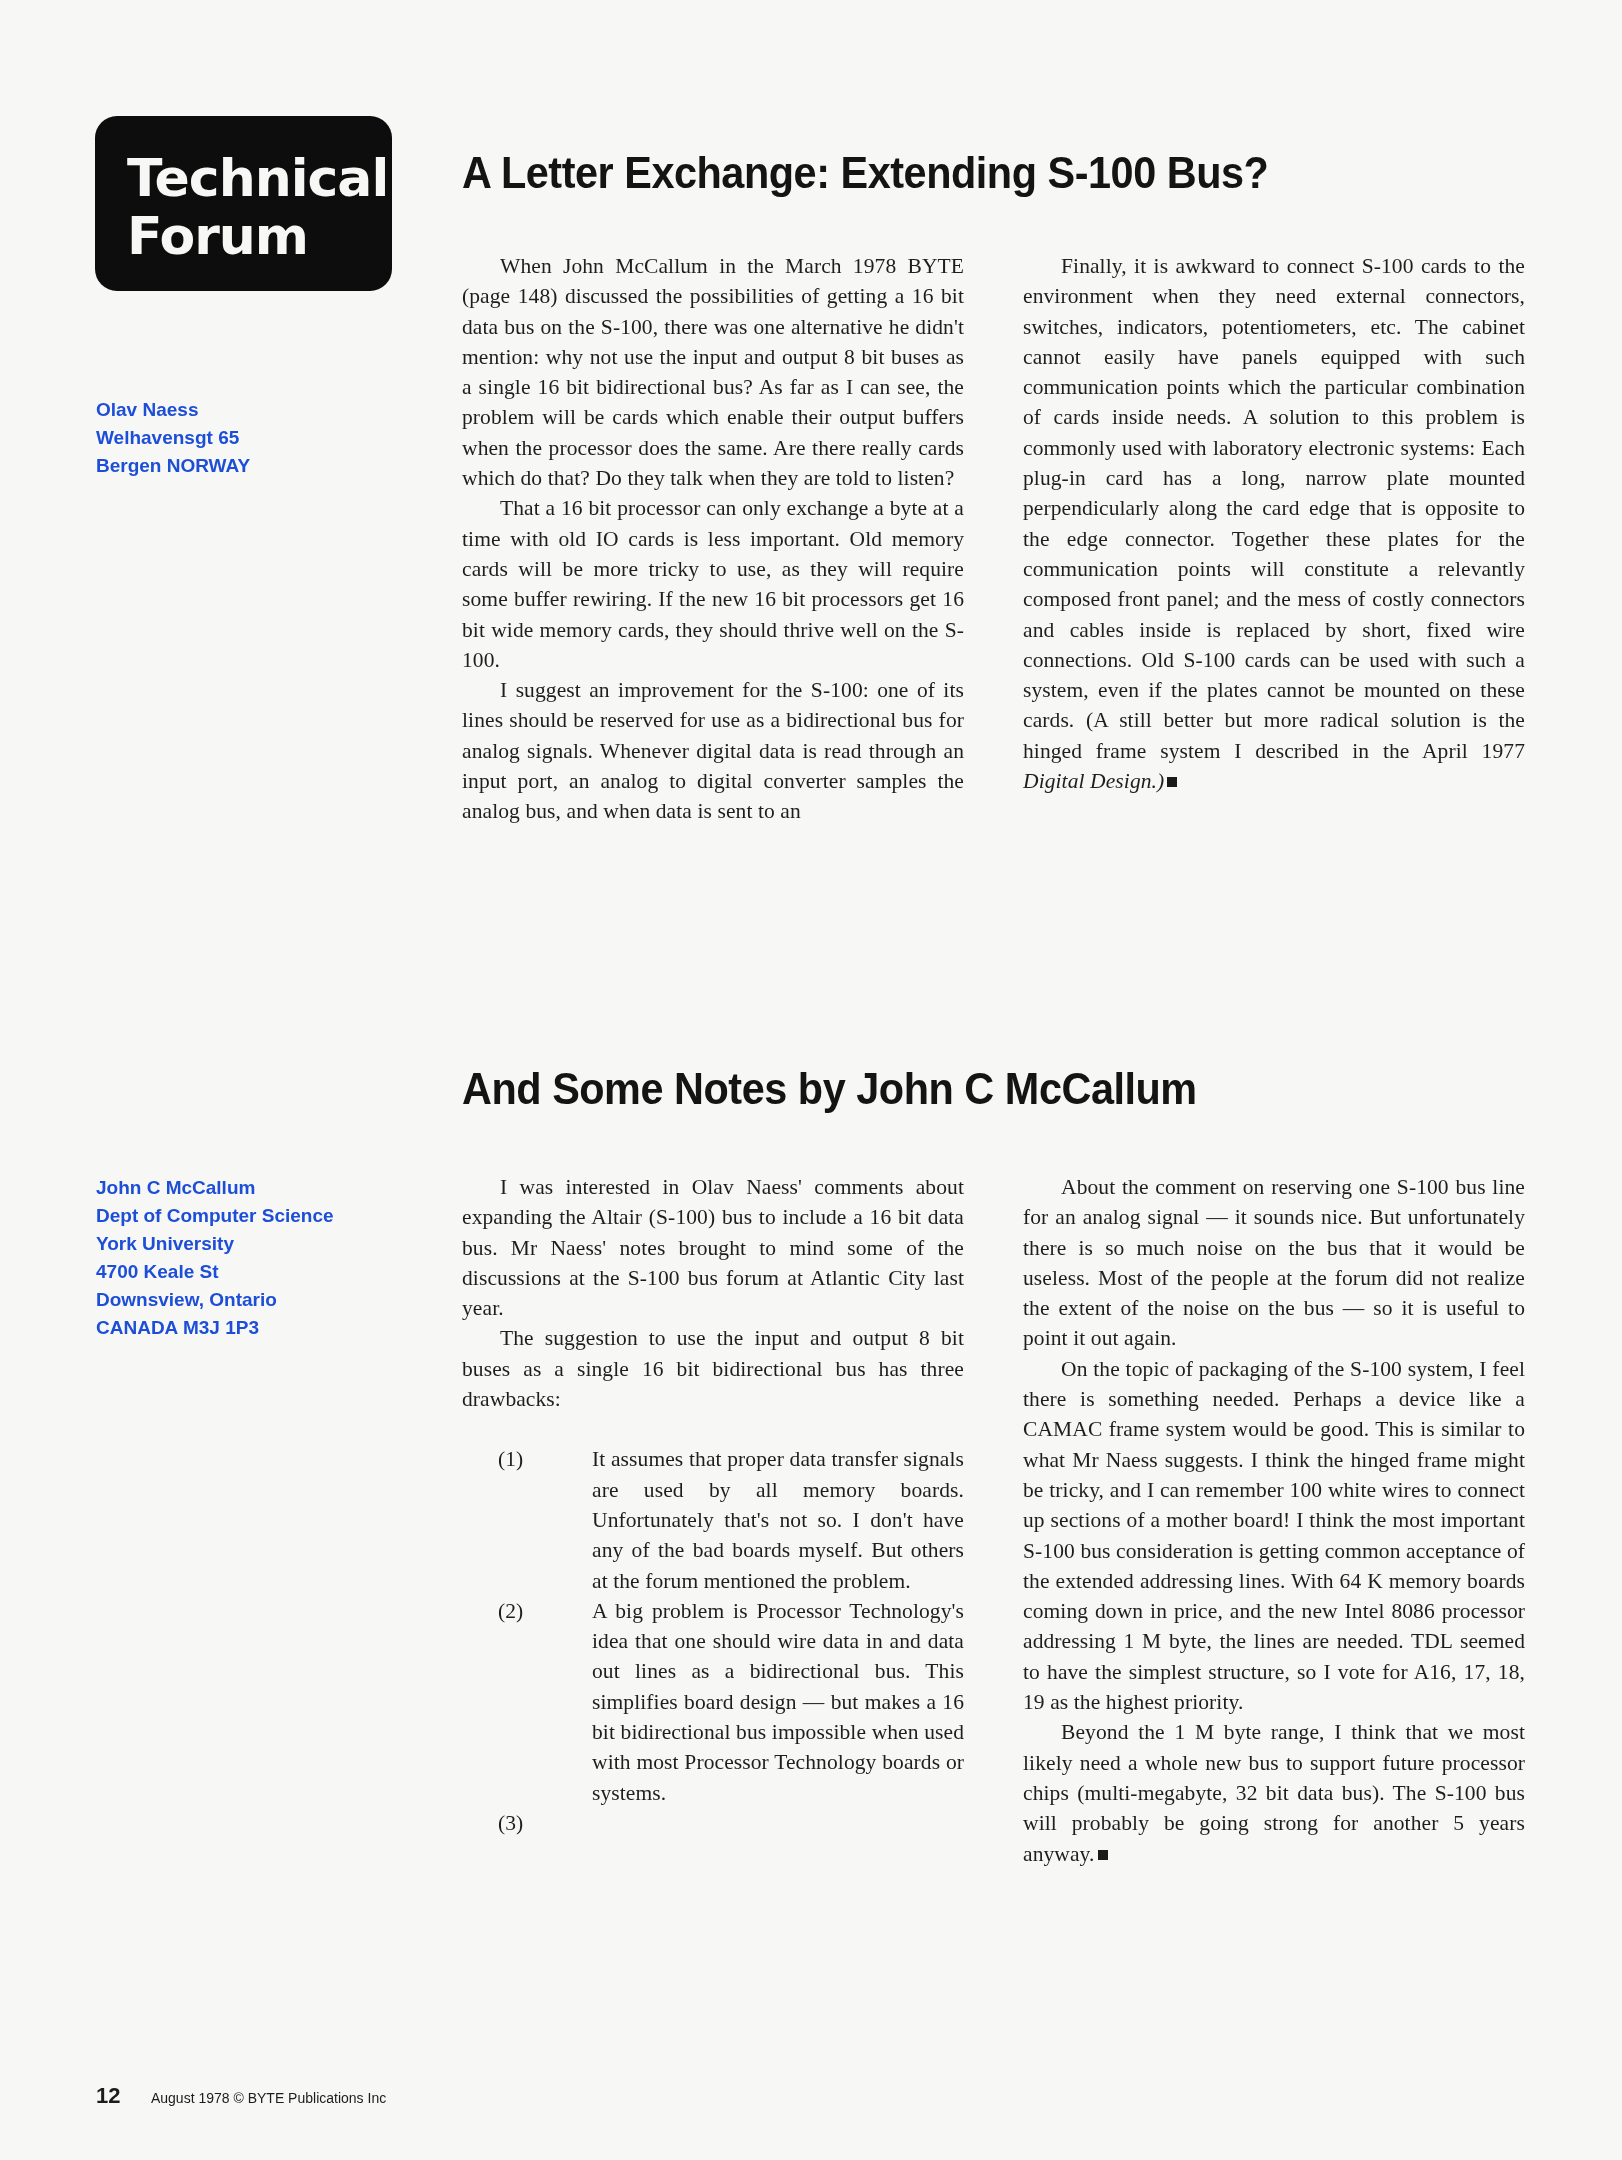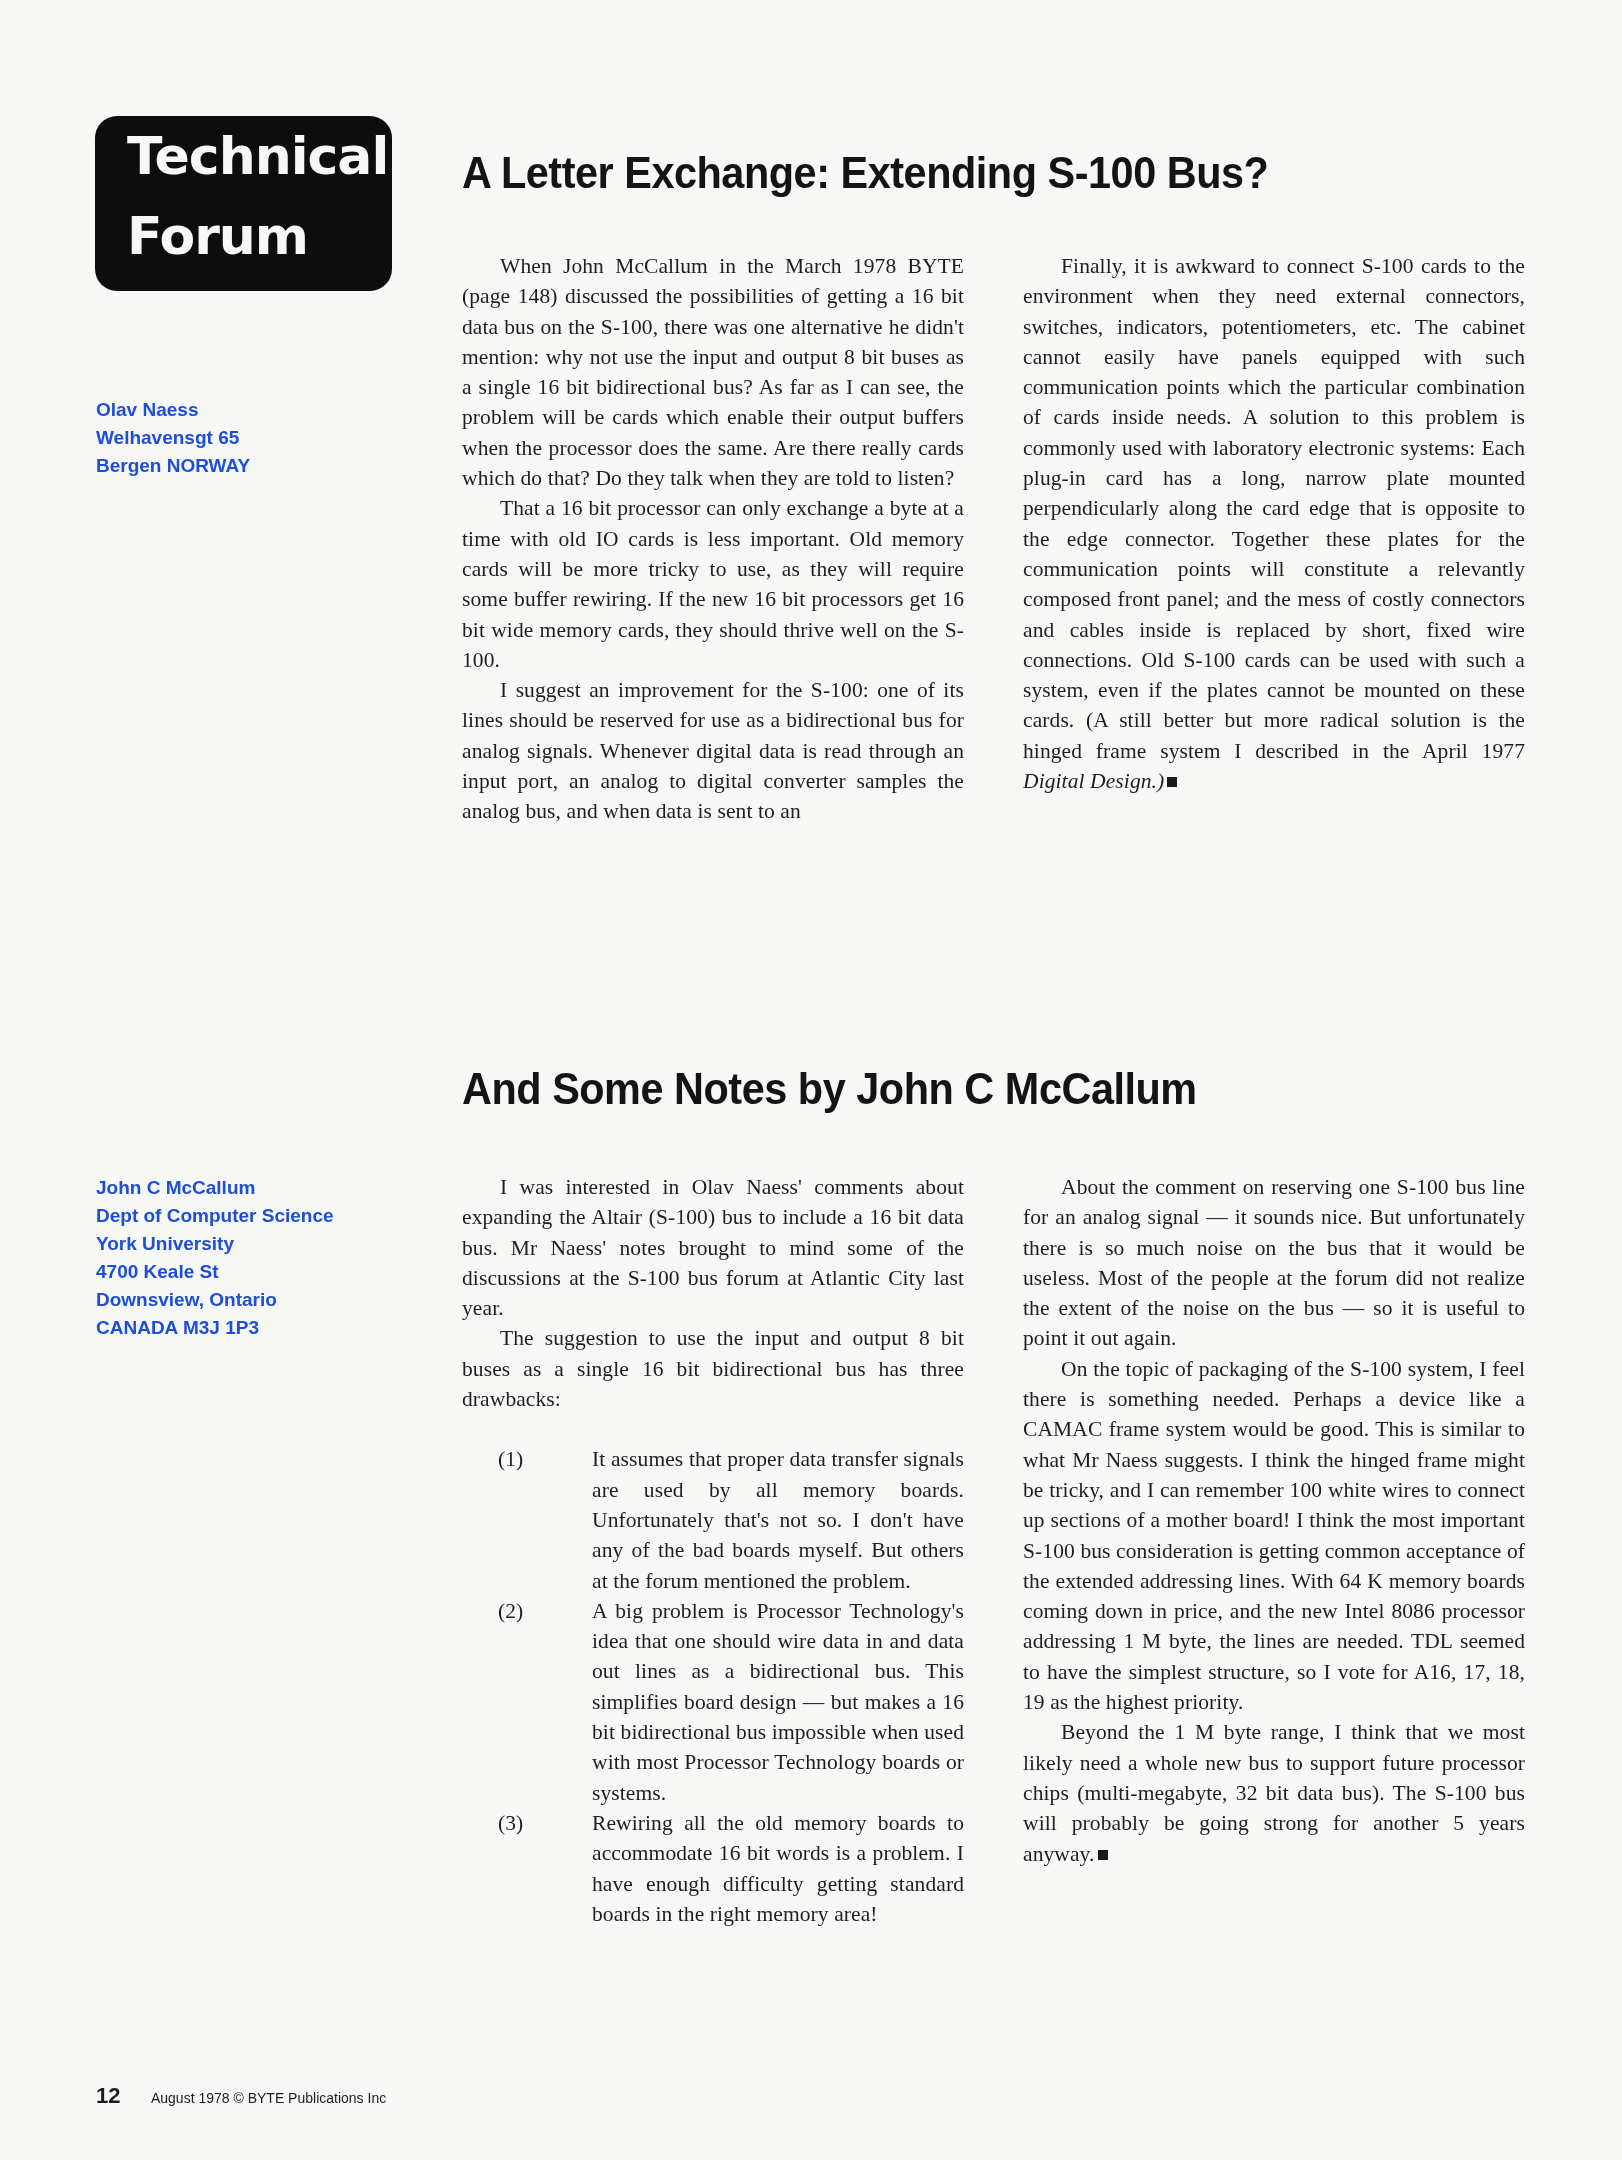--- a/index.html
+++ b/index.html
@@ -15,21 +15,21 @@
     position: absolute; left: 95px; top: 116px;
     width: 297px; height: 175px;
     background: #0d0d0d; border-radius: 22px;
   }
   .logo span {
     position: absolute; left: 32px; color: #f7f7f5;
     font-family: "DejaVu Sans", sans-serif;
     font-weight: bold; font-size: 52px; letter-spacing: -1px;
     line-height: 1;
   }
-  .logo .l1 { top: 14px; }
+  .logo .l1 { top: 36px; }
   .logo .l2 { top: 94px; }
   .title {
     position: absolute; left: 462px;
     margin: 0;
     font-family: "Liberation Sans", sans-serif;
     font-weight: bold;
     font-size: 45px;
     letter-spacing: -0.5px;
     transform: scaleX(0.92); transform-origin: left center;
     white-space: nowrap;
@@ -120,21 +120,20 @@
     <div class="li">
       <span class="num">(1)</span>
       <span class="txt">It assumes that proper data transfer signals are used by all memory boards. Unfortunately that's not so. I don't have any of the bad boards myself. But others at the forum mentioned the problem.</span>
     </div>
     <div class="li">
       <span class="num">(2)</span>
       <span class="txt">A big problem is Processor Technology's idea that one should wire data in and data out lines as a bidirectional bus. This simplifies board design — but makes a 16 bit bidirectional bus impossible when used with most Processor Technology boards or systems.</span>
     </div>
     <div class="li">
       <span class="num">(3)</span>
-      <span class="txt">Rewiring all the old memory boards to accommodate 16 bit words is a problem. I have enough difficulty getting standard boards in the right memory area!</span>
     </div>
   </div>
 </div>
 
 <div class="col c22">
   <p>About the comment on reserving one S-100 bus line for an analog signal — it sounds nice. But unfortunately there is so much noise on the bus that it would be useless. Most of the people at the forum did not realize the extent of the noise on the bus — so it is useful to point it out again.</p>
   <p>On the topic of packaging of the S-100 system, I feel there is something needed. Perhaps a device like a CAMAC frame system would be good. This is similar to what Mr Naess suggests. I think the hinged frame might be tricky, and I can remember 100 white wires to connect up sections of a mother board! I think the most important S-100 bus consideration is getting common acceptance of the extended addressing lines. With 64 K memory boards coming down in price, and the new Intel 8086 processor addressing 1 M byte, the lines are needed. TDL seemed to have the simplest structure, so I vote for A16, 17, 18, 19 as the highest priority.</p>
   <p><span>Beyond the 1 M byte range, I think that we most likely need a whole new bus to support future processor chips (multi-megabyte, 32 bit data bus). The S-100 bus will probably be going strong for another 5 years anyway.</span><span class="endmark"></span></p>
 </div>
 

